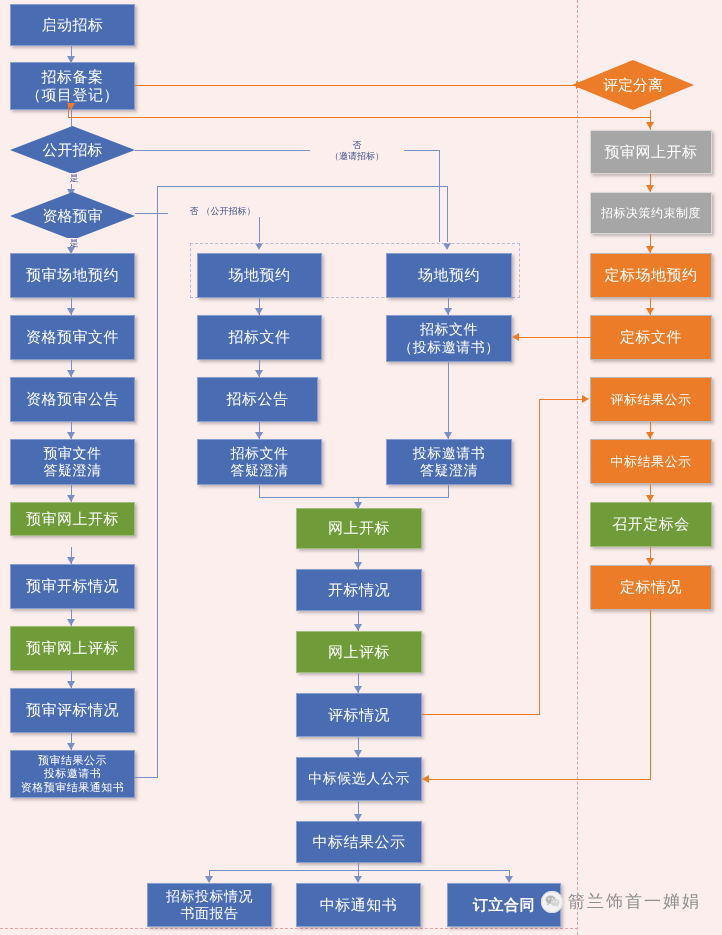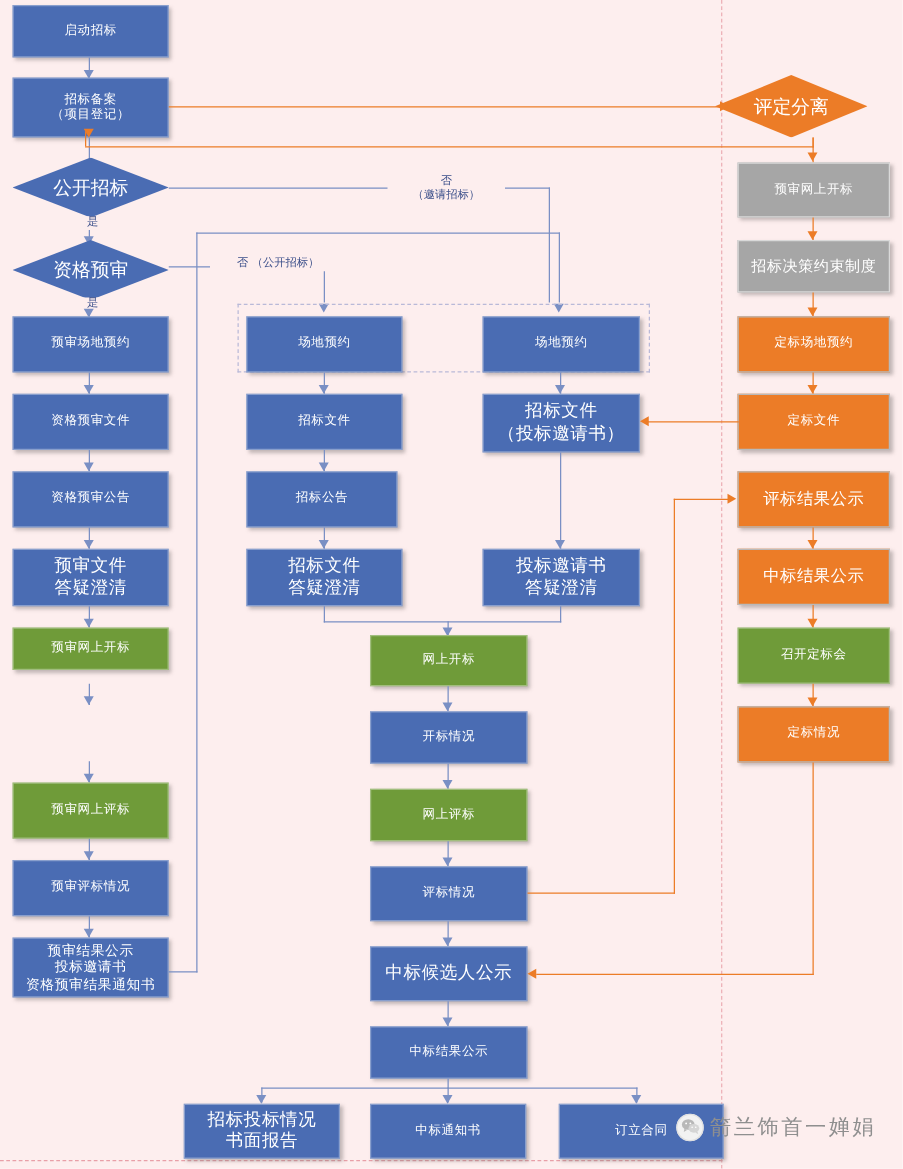--- a/index.html
+++ b/index.html
@@ -55,21 +55,21 @@
     border:1px solid rgba(255,255,255,0.35);
     box-shadow:2px 2px 3px rgba(120,110,110,0.45);
     letter-spacing:0.5px;
     white-space:pre-line;
   }
   .blue   { background:#4a6cb3; }
   .green  { background:#6f9b39; }
   .orange { background:#ec7c27; border:1px solid #b9b9b9; }
   .gray   { background:#a6a6a6; border:1px solid #d9d9d9; }
 
-  .fs15{ font-size:10px; }
+  .fs15{ font-size:15px; }
   .fs14{ font-size:14px; }
   .fs13{ font-size:13px; }
   .fs12{ font-size:12px; }
   .fs11{ font-size:11px; }
 
   
   .diamond{
     position:absolute;
     display:flex;
     align-items:center;
@@ -169,20 +169,21 @@
 
   <div class="node blue fs14" style="left:10px;top:439px;width:125px;height:46px;">预审文件
 答疑澄清</div>
   <div class="ln v" style="left:71px;top:485px;height:17px;"></div>
   <div class="ar down" style="left:67px;top:495px;"></div>
 
   <div class="node green fs15" style="left:10px;top:502px;width:125px;height:34px;">预审网上开标</div>
   <div class="ln v" style="left:71px;top:547px;height:17px;"></div>
   <div class="ar down" style="left:67px;top:557px;"></div>
 
+  <div class="node blue fs15" style="left:10px;top:564px;width:125px;height:45px;">预审开标情况</div>
   <div class="ln v" style="left:71px;top:609px;height:17px;"></div>
   <div class="ar down" style="left:67px;top:619px;"></div>
 
   <div class="node green fs15" style="left:10px;top:626px;width:125px;height:45px;">预审网上评标</div>
   <div class="ln v" style="left:71px;top:671px;height:17px;"></div>
   <div class="ar down" style="left:67px;top:681px;"></div>
 
   <div class="node blue fs15" style="left:10px;top:688px;width:125px;height:45px;">预审评标情况</div>
   <div class="ln v" style="left:71px;top:733px;height:17px;"></div>
   <div class="ar down" style="left:67px;top:743px;"></div>
@@ -269,21 +270,21 @@
   <div class="ln v" style="left:209px;top:870px;height:12px;"></div>
   <div class="ln v" style="left:358px;top:870px;height:12px;"></div>
   <div class="ln v" style="left:509px;top:870px;height:12px;"></div>
   <div class="ar down" style="left:205px;top:876px;"></div>
   <div class="ar down" style="left:354px;top:876px;"></div>
   <div class="ar down" style="left:505px;top:876px;"></div>
 
   <div class="node blue fs14" style="left:147px;top:883px;width:125px;height:44px;">招标投标情况
 书面报告</div>
   <div class="node blue fs15" style="left:296px;top:883px;width:125px;height:44px;">中标通知书</div>
-  <div class="node blue fs15" style="left:447px;top:883px;width:132px;height:44px;">订立合同</div>
+  <div class="node blue fs15" style="left:447px;top:883px;width:114px;height:44px;font-weight:bold;">订立合同</div>
 
   <div class="diamond orange" style="left:572px;top:60px;width:122px;height:50px;">评定分离</div>
   <div class="ln v o" style="left:650px;top:110px;height:20px;"></div>
   <div class="ar o down" style="left:646px;top:122px;"></div>
 
   <div class="node gray fs15" style="left:590px;top:130px;width:122px;height:44px;">预审网上开标</div>
   <div class="ln v o" style="left:650px;top:174px;height:18px;"></div>
   <div class="ar o down" style="left:646px;top:185px;"></div>
 
   <div class="node gray fs12" style="left:590px;top:192px;width:122px;height:42px;">招标决策约束制度</div>

